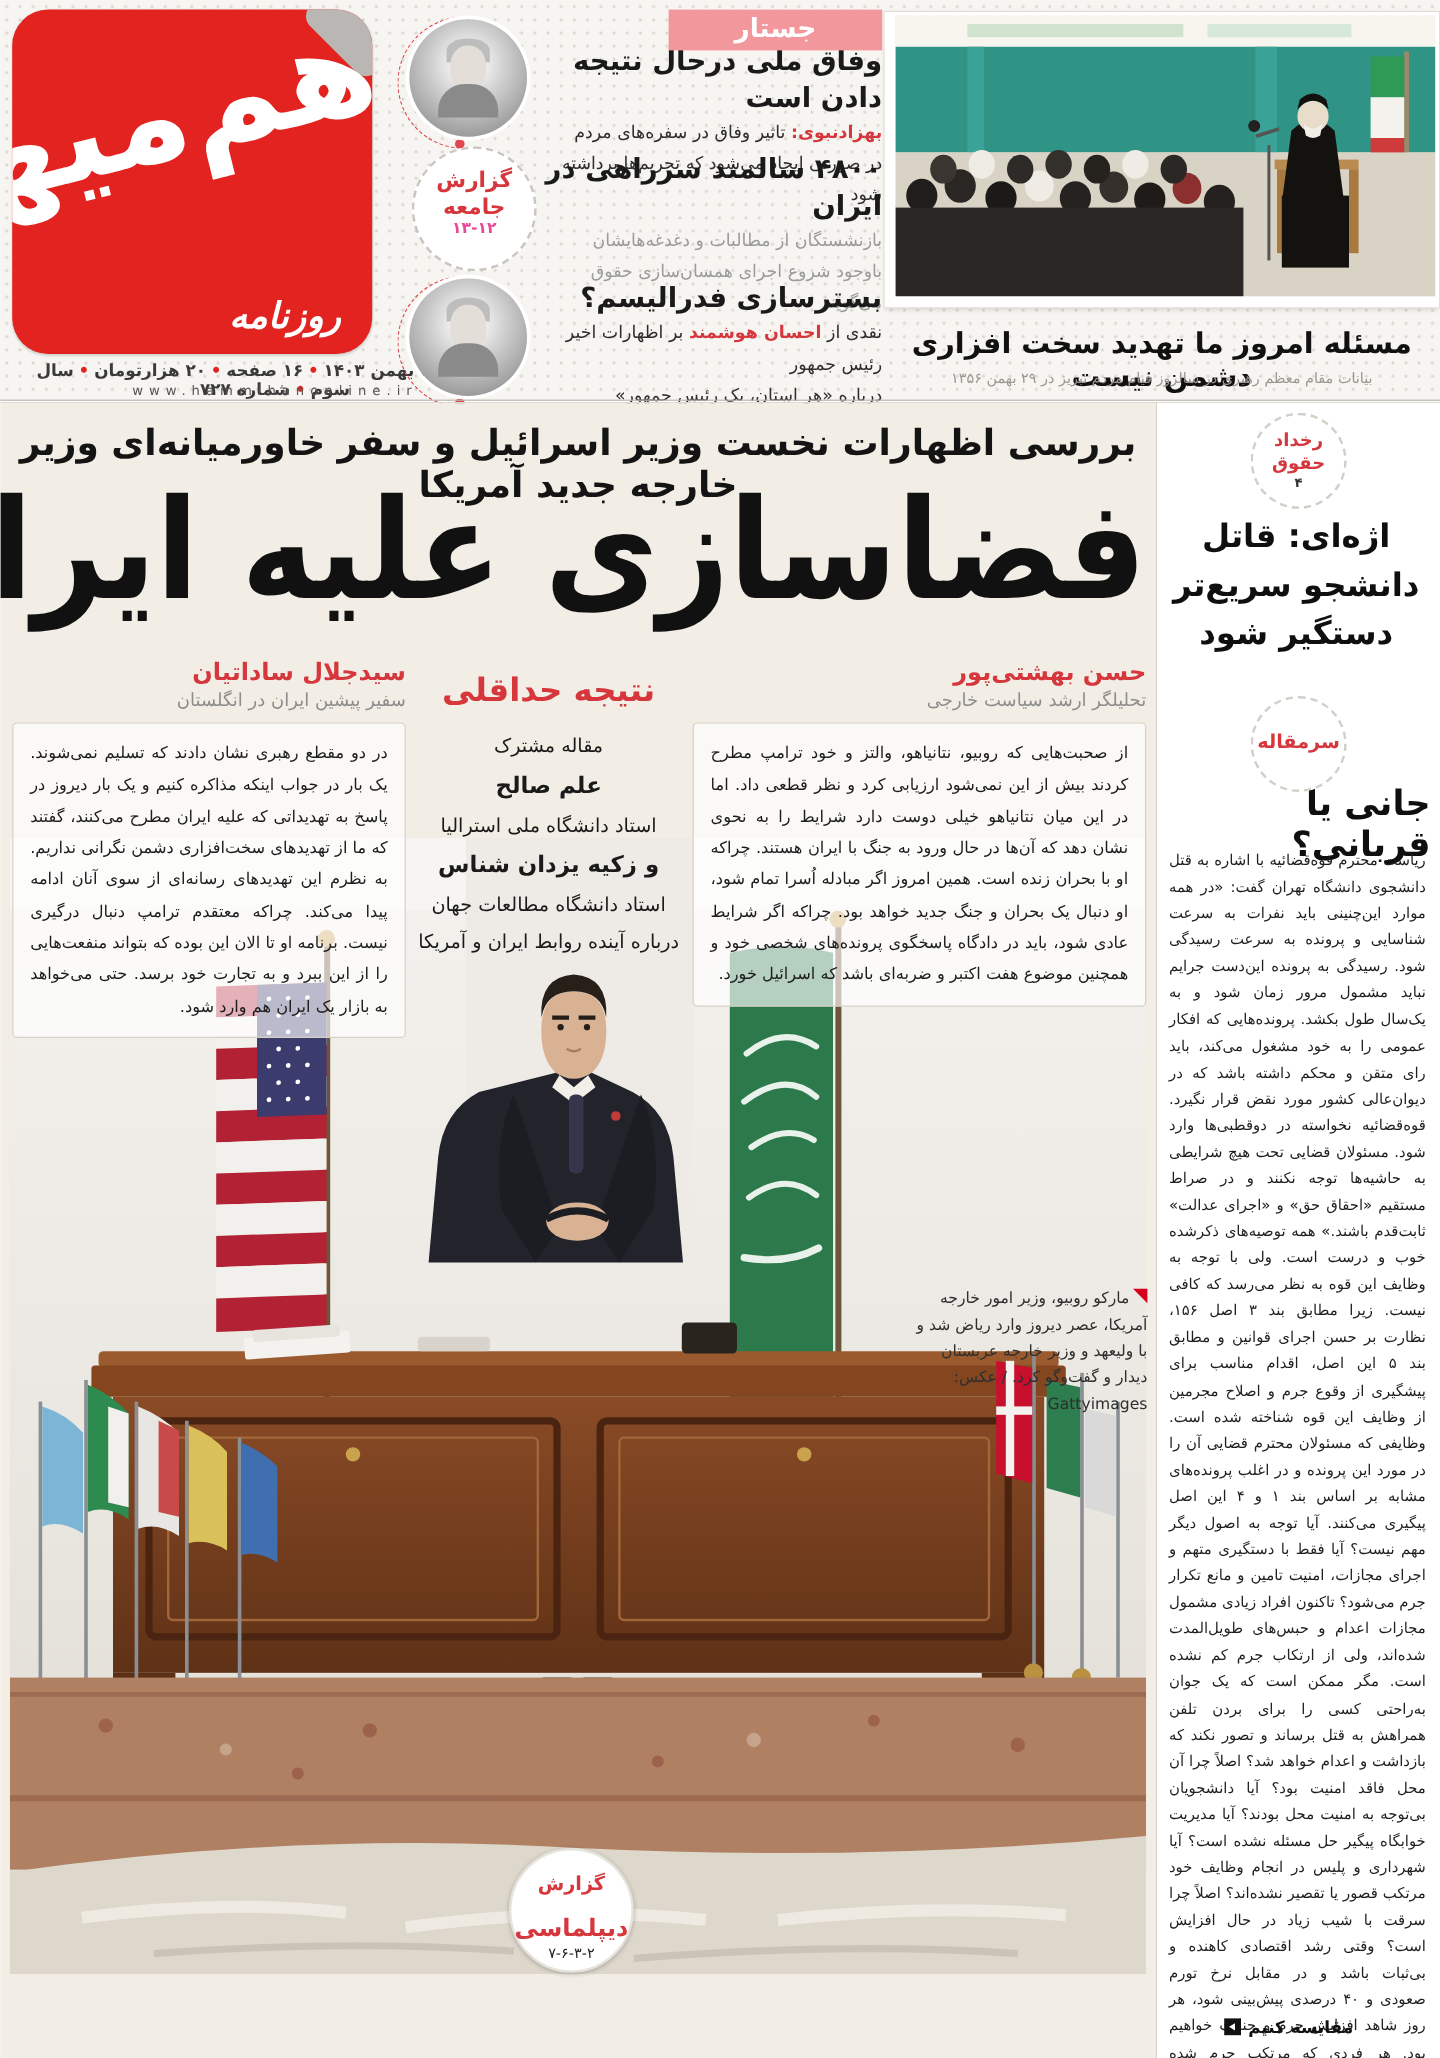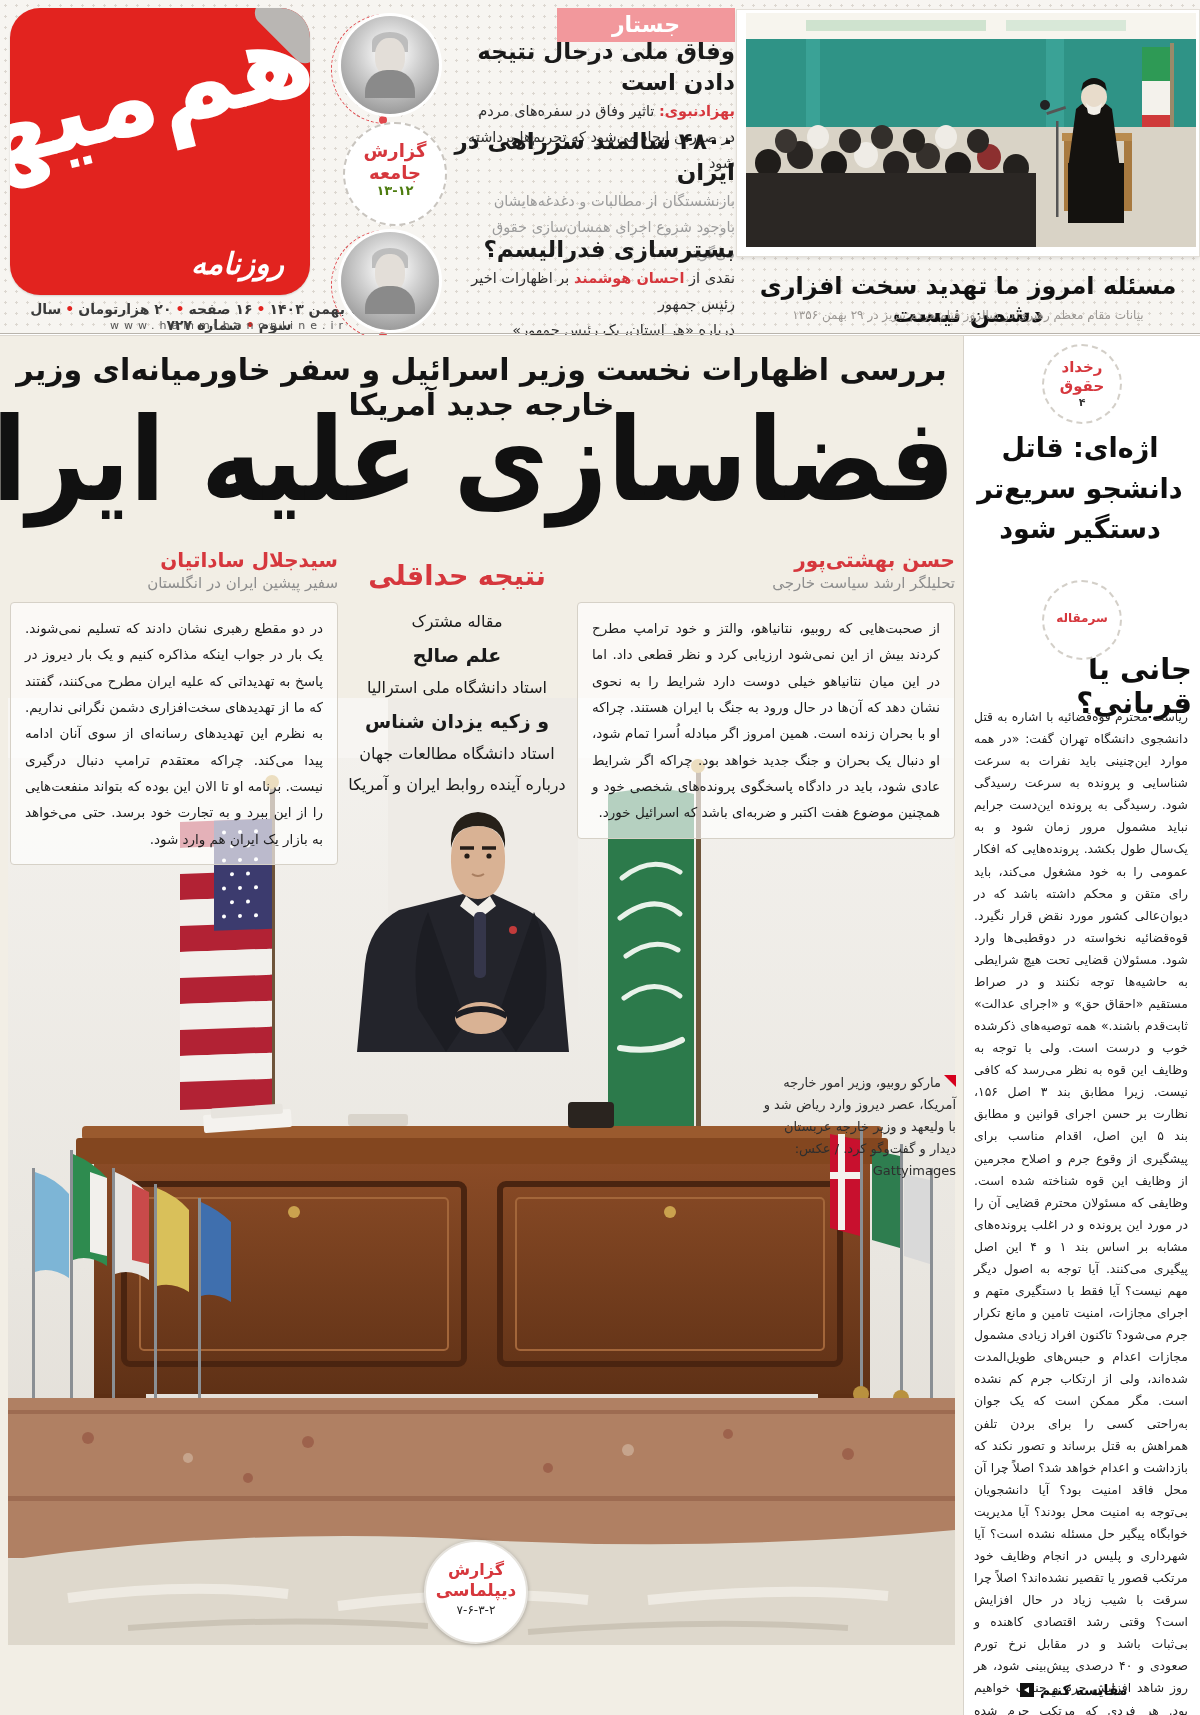--- a/index.html
+++ b/index.html
@@ -30,21 +30,21 @@
   .arc-dot{position:absolute;left:46px;top:104px;width:8px;height:8px;border-radius:50%;background:#e0474c;}
   .brief-text{position:absolute;right:0;top:0;width:288px;text-align:right;}
   .brief-h{font-size:23px;font-weight:bold;color:#1a1a1a;line-height:1.35;}
   .brief-s{font-size:14.5px;color:#2d2d2d;line-height:1.8;}
   .brief-s .red{color:#d6373d;font-weight:bold;}
   .brief-s.gray{color:#9b9b9b;}
   .tag{position:absolute;right:0;top:-4px;width:178px;height:34px;background:#f2989c;color:#fff;font-weight:bold;font-size:22px;text-align:center;line-height:34px;letter-spacing:2px;}
   .badge-circ{position:absolute;left:10px;top:0;width:100px;height:100px;border-radius:50%;background:#fff;border:2px dashed #c9c5bf;text-align:center;color:#d6373d;font-weight:bold;}
   .badge-circ .l1{margin-top:16px;font-size:18px;line-height:1.2;}
   .badge-circ .l2{font-size:18px;line-height:1.2;}
-  .badge-circ .l3{font-size:13px;color:#4d7c0f;}
+  .badge-circ .l3{font-size:13px;color:#ec4899;}
 
   
   .leadphoto{left:737px;top:10px;width:456px;height:240px;background:#fff;padding:3px;box-shadow:0 0 0 1px #e3dfd8,0 2px 4px rgba(0,0,0,.12);}
   .lead-h{left:737px;top:272px;width:462px;text-align:center;font-size:24px;font-weight:bold;color:#111;}
   .lead-s{left:737px;top:308px;width:462px;text-align:center;font-size:12px;color:#9a9692;}
 
   .hrule{left:0;top:333px;width:1200px;height:3px;background:linear-gradient(#b9b4ac,#b9b4ac) top/100% 1px no-repeat,linear-gradient(#dcd7cf,#dcd7cf) bottom/100% 1px no-repeat;}
 
   
   .mainbg{left:0;top:336px;width:963px;height:1379px;background:#f2eee5;}
@@ -62,30 +62,30 @@
   .midcol .n{font-size:16px;color:#1a1a1a;line-height:1.9;}
   .midcol .n.b{font-weight:bold;font-size:19px;}
 
   
   .photo{left:8px;top:698px;width:947px;height:947px;overflow:hidden;background:#eceae5;}
   .caption{left:758px;top:1072px;width:198px;text-align:right;font-size:13px;line-height:1.7;color:#2e2e2e;z-index:7;}
   .cap-tri{display:inline-block;width:0;height:0;border-style:solid;border-width:0 12px 12px 0;border-color:transparent #d6001c transparent transparent;margin-left:3px;}
 
   .diplo{left:424px;top:1540px;width:100px;height:100px;border-radius:50%;background:#fff;border:2px solid #e6e3dd;text-align:center;z-index:7;box-shadow:0 1px 4px rgba(0,0,0,.25);}
   .diplo .a{margin-top:18px;color:#d6373d;font-weight:bold;font-size:16px;line-height:1.25;}
-  .diplo .b{color:#d6373d;font-weight:bold;font-size:17px;line-height:1.25;}
+  .diplo .b{color:#d6373d;font-weight:bold;font-size:20px;line-height:1.25;margin-top:14px;}
   .diplo .c{color:#222;font-size:12px;margin-top:2px;}
 
   
   .sb-badge{width:76px;height:76px;border-radius:50%;background:#fff;border:2px dashed #d3cfc8;text-align:center;color:#d6373d;font-weight:bold;z-index:5;}
   .sb-badge .x1{margin-top:12px;font-size:15px;line-height:1.25;}
   .sb-badge .x2{font-size:15px;line-height:1.25;}
   .sb-badge .x3{font-size:11px;color:#333;}
   .sb-badge.single{line-height:72px;}
-  .sb-badge.single .x1{margin-top:0;font-size:12px;line-height:72px;}
+  .sb-badge.single .x1{margin-top:0;font-size:16px;line-height:72px;}
   .sb-h1{left:966px;top:428px;width:228px;text-align:center;font-size:27px;font-weight:bold;color:#0f0f0f;line-height:1.5;}
   .sb-h2{left:970px;top:652px;width:222px;text-align:right;font-size:29px;font-weight:bold;color:#0f0f0f;}
   .sb-body{left:974px;top:706px;width:214px;font-size:12.4px;line-height:1.78;text-align:justify;color:#1f1f1f;}
   .sb-foot{left:1020px;top:1682px;width:172px;text-align:left;font-size:14px;font-weight:bold;color:#111;direction:rtl;}
   .playicon{display:inline-block;width:14px;height:14px;background:#111;position:relative;vertical-align:-2px;margin-right:6px;}
   .playicon::after{content:"";position:absolute;left:4px;top:3.5px;width:0;height:0;border-style:solid;border-width:3.5px 5px 3.5px 0;border-color:transparent #fff transparent transparent;}
 </style>
 </head>
 <body>
 

